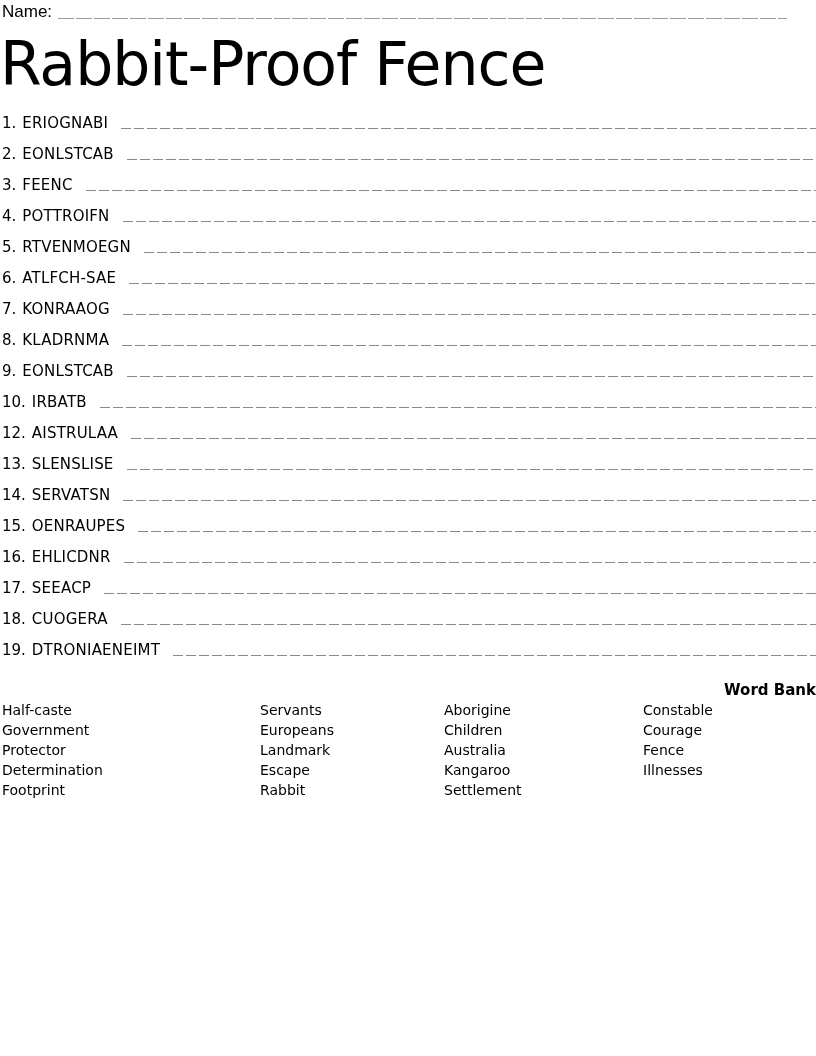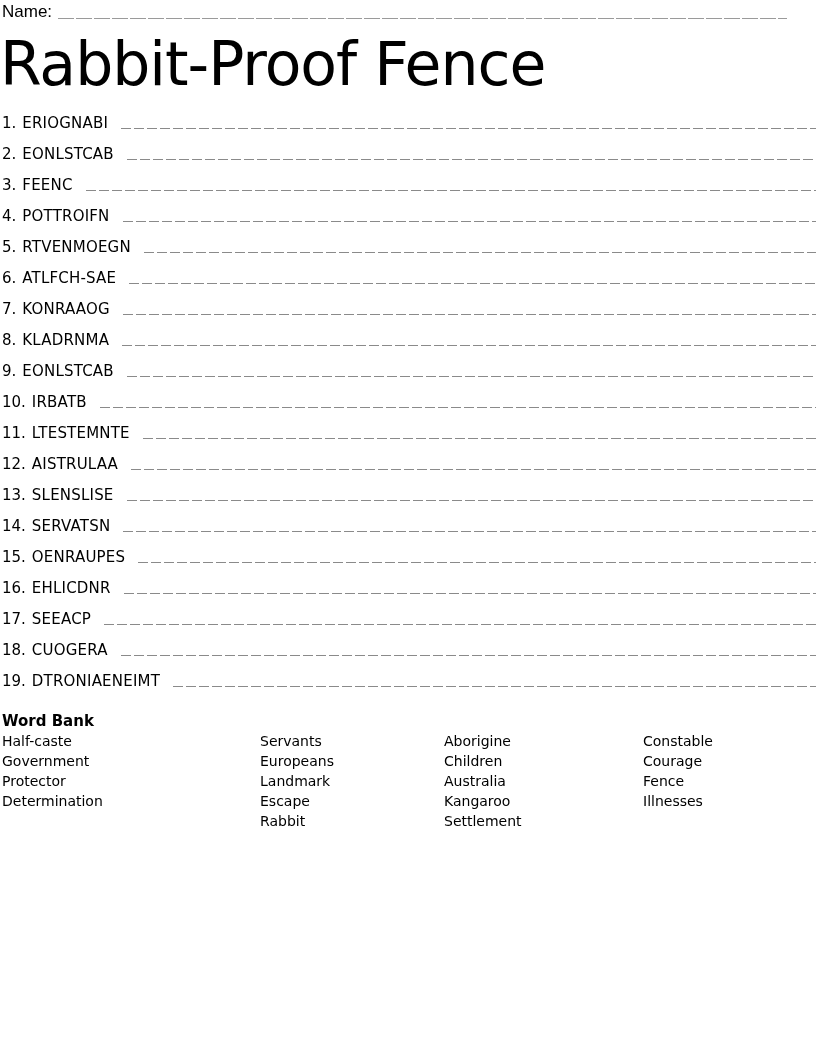--- a/index.html
+++ b/index.html
@@ -79,20 +79,21 @@
     margin: 0 0 9px 13px;
     background: repeating-linear-gradient(90deg, var(--line) 0 10px, rgba(0,0,0,0) 10px 13px);
   }
   
   .wb-header {
     margin-top: 15px;
     padding-left: 2px;
     font-size: 15px;
     font-weight: 700;
     line-height: 20px;
+    text-align: right;
   }
   .wb-grid {
     display: grid;
     grid-template-columns: 258px 184px 199px 1fr;
     padding-left: 2px;
     font-size: 14px;
   }
   .wb-word {
     line-height: 20px;
     white-space: nowrap;
@@ -155,25 +156,20 @@
         <span class="item-num">9.</span>
         <span class="item-word">EONLSTCAB</span>
         <div class="answer-line"></div>
       </div>
       <div class="item-row">
         <span class="item-num">10.</span>
         <span class="item-word">IRBATB</span>
         <div class="answer-line"></div>
       </div>
       <div class="item-row">
-        <span class="item-num">11.</span>
-        <span class="item-word">LTESTEMNTE</span>
-        <div class="answer-line"></div>
-      </div>
-      <div class="item-row">
         <span class="item-num">12.</span>
         <span class="item-word">AISTRULAA</span>
         <div class="answer-line"></div>
       </div>
       <div class="item-row">
         <span class="item-num">13.</span>
         <span class="item-word">SLENSLISE</span>
         <div class="answer-line"></div>
       </div>
       <div class="item-row">
@@ -209,20 +205,21 @@
     </div>
 
   <div class="wb-header">Word Bank</div>
 
   <div class="wb-grid" id="wordbank">
       <div>
         <div class="wb-word">Half-caste</div>
         <div class="wb-word">Government</div>
         <div class="wb-word">Protector</div>
         <div class="wb-word">Determination</div>
+        <div class="wb-word">Footprint</div>
       </div>
       <div>
         <div class="wb-word">Servants</div>
         <div class="wb-word">Europeans</div>
         <div class="wb-word">Landmark</div>
         <div class="wb-word">Escape</div>
         <div class="wb-word">Rabbit</div>
       </div>
       <div>
         <div class="wb-word">Aborigine</div>

